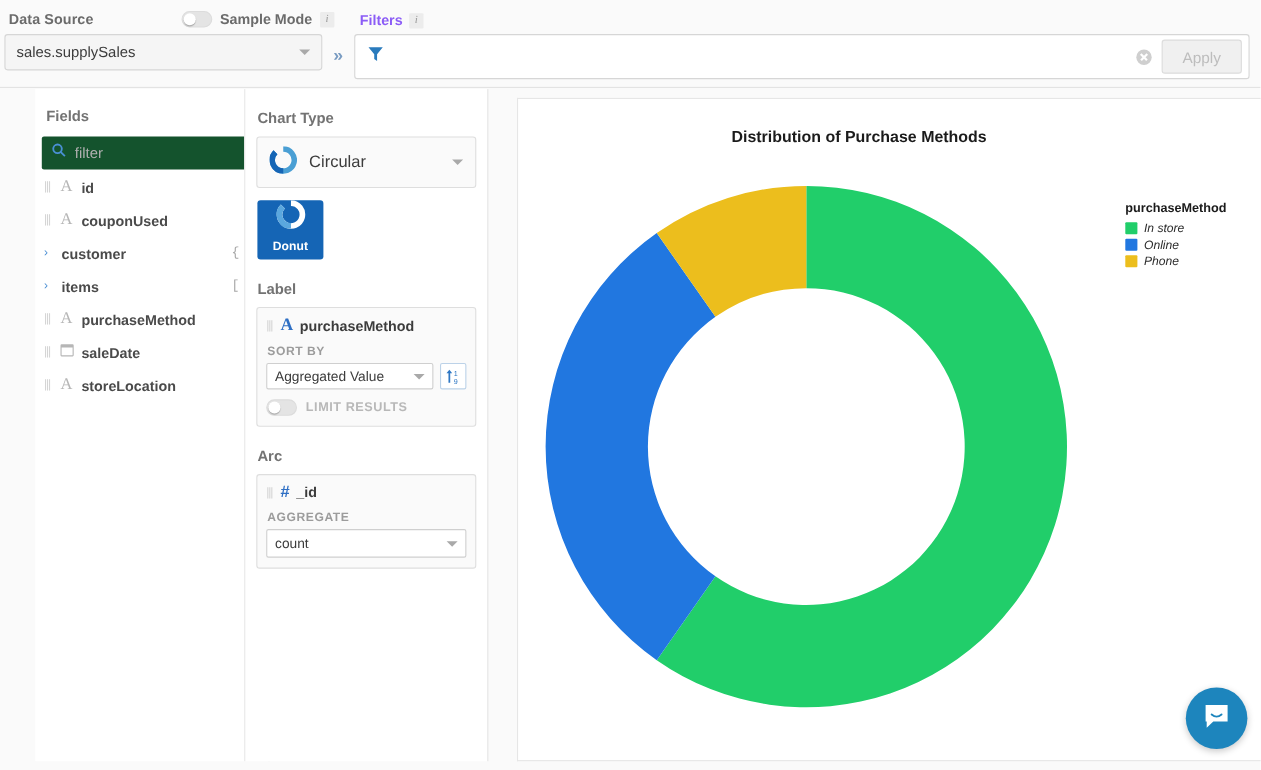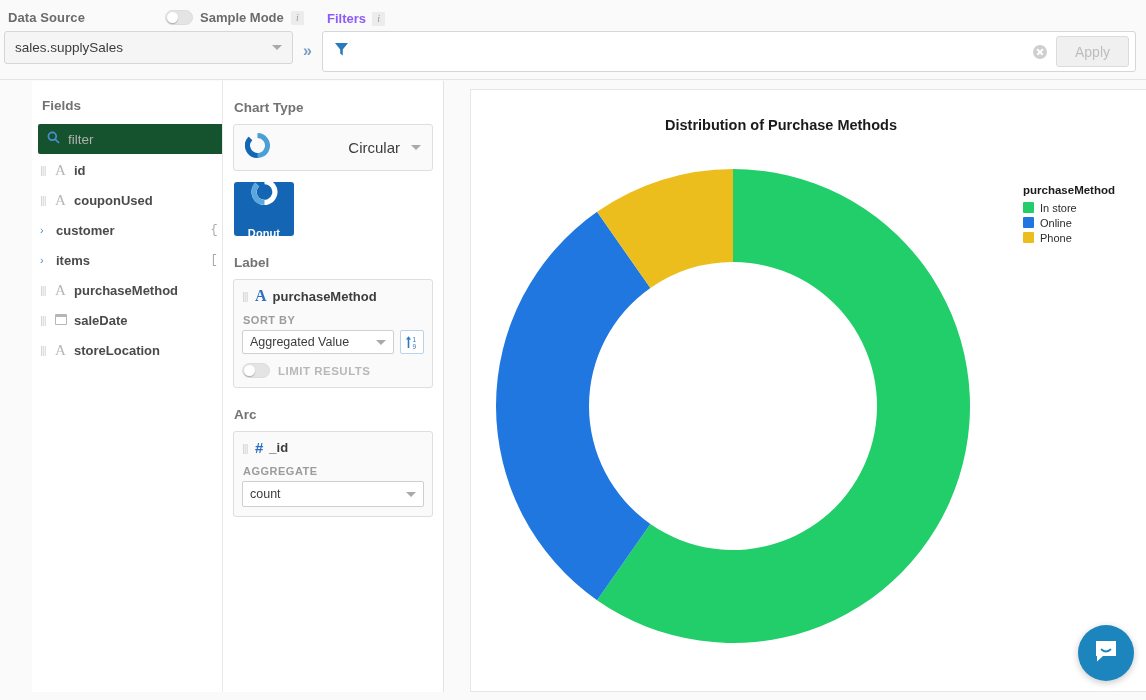--- a/index.html
+++ b/index.html
@@ -107,25 +107,25 @@
   .encode-panel {
     position: absolute; left: 222px; top: 81px; width: 222px; height: 611px;
     background: #fff; border-left: 1px solid #e8e8e8; border-right: 1px solid #e3e3e3;
   }
   .sec-h { font-size: 13.5px; color: #737373; font-weight: 700; padding: 19px 0 0 11px; }
   .ct-select {
     margin: 9px 10px 0 10px; height: 47px; background: #fafafa;
     border: 1px solid #dedede; border-radius: 3px; display: flex; align-items: center;
     padding: 0 11px; gap: 11px;
   }
-  .ct-name { font-size: 15px; color: #3c3c3c; flex: 1; text-align: right; }
+  .ct-name { font-size: 15px; color: #3c3c3c; flex: 1; }
   .donut-tile {
     margin: 11px 0 0 11px; width: 60px; height: 54px; background: #1565b5;
     border-radius: 3px; display: flex; flex-direction: column;
-    align-items: center; justify-content: center; gap: 18px;
+    align-items: center; justify-content: flex-start; gap: 5px;
   }
   .donut-tile .lbl { color: #fff; font-size: 11px; font-weight: 700; letter-spacing: .1px; }
   .box {
     margin: 9px 10px 0 10px; border: 1px solid #dedede; border-radius: 3px;
     background: #fafafa; padding: 7px 8px 9px 8px;
   }
   .chip { display: flex; align-items: center; gap: 6px; }
   .chip .n { font-size: 13px; color: #3c3c3c; font-weight: 700; }
   .chip .blue-a {
     color: #2e6fc4; font-family: "Liberation Serif", serif; font-size: 16px; font-weight: 700;
@@ -153,21 +153,21 @@
     position: absolute; left: 452px; top: 89px; width: 694px; height: 603px;
     background: #fff; border: 1px solid #e6e6e6; border-right: none; margin-left: 18px;
   }
   .chart-title {
     position: absolute; left: 0; top: 27px; width: 620px; text-align: center;
     font-size: 14.5px; color: #1b1b1b; font-weight: 700;
   }
   .donut-svg { position: absolute; left: 20px; top: 66px; }
   .legend { position: absolute; left: 552px; top: 94px; }
   .legend-title { font-size: 11.5px; color: #1b1b1b; font-weight: 700; margin-bottom: 4px; }
-  .legend-item { display: flex; align-items: center; gap: 6px; height: 15px; }
+  .legend-item { display: flex; align-items: center; gap: 6px; height: 15px; font-style: italic; }
   .swatch { width: 11px; height: 11px; border-radius: 1px; flex: none; }
   .legend-item .lt { font-size: 11px; color: #2b2b2b; }
 
   
   .chat-btn {
     position: absolute; left: 1078px; top: 625px; width: 56px; height: 56px;
     border-radius: 50%; background: #1d85bd;
     display: flex; align-items: center; justify-content: center;
     box-shadow: 0 2px 7px rgba(0,0,0,.22);
   }

